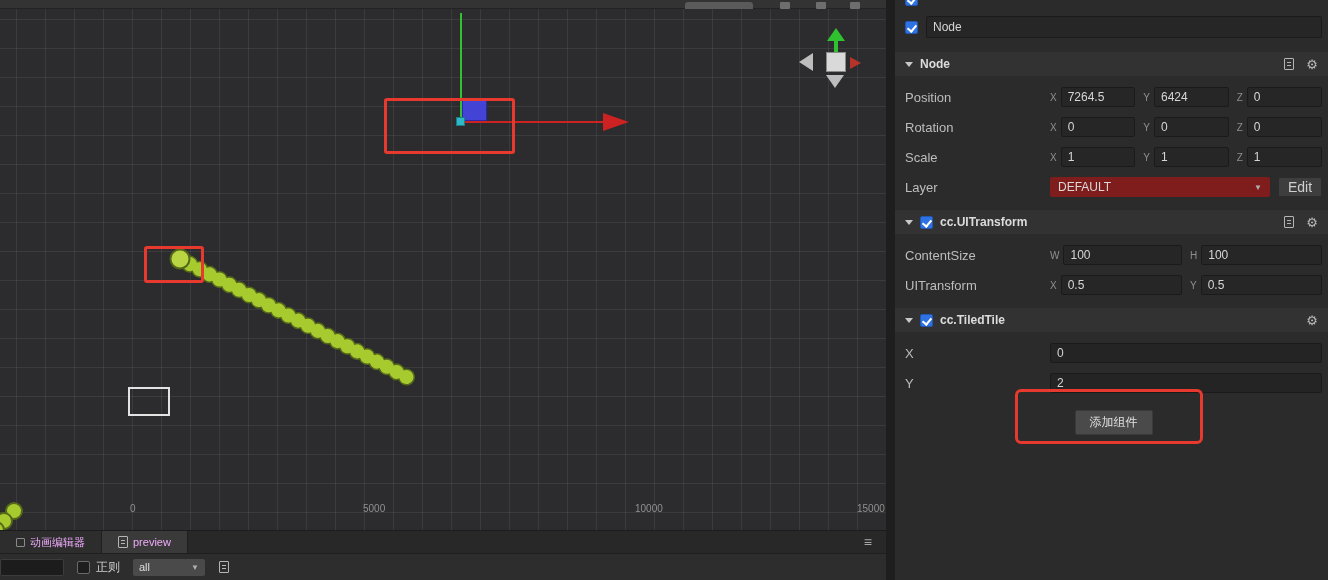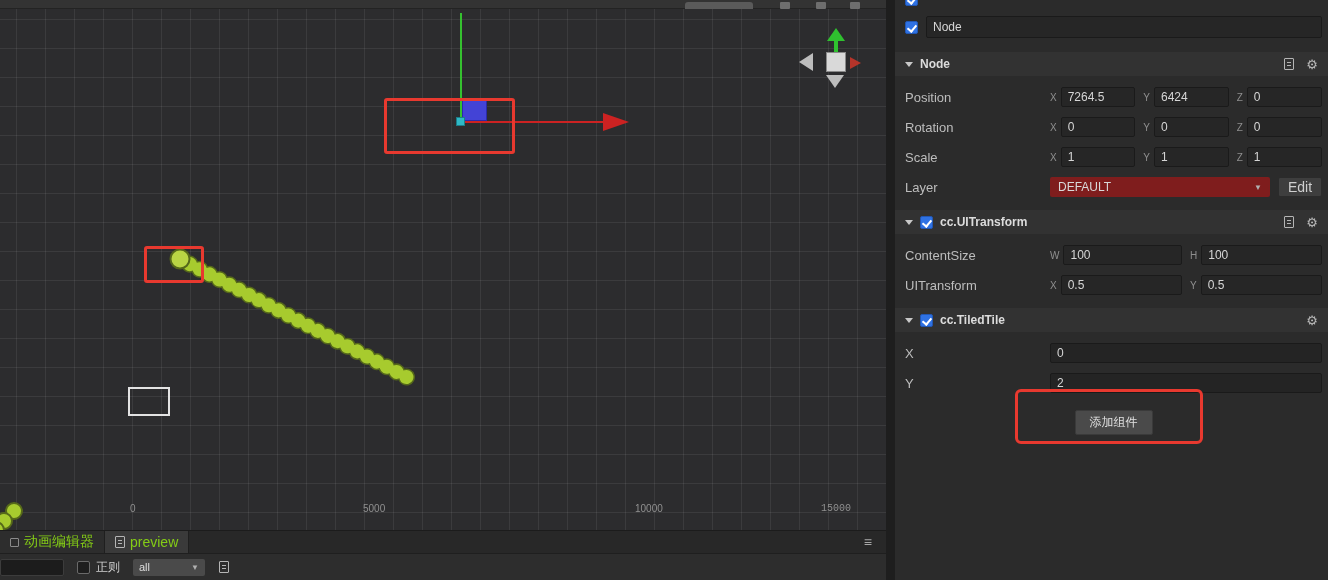--- a/index.html
+++ b/index.html
@@ -39,21 +39,21 @@
   .nav-gizmo > * { position:absolute; }
   .nav-up-tri { left:32px; top:1px; width:0; height:0; border-left:9px solid transparent; border-right:9px solid transparent; border-bottom:13px solid #2fc12f; }
   .nav-up-stem { left:39px; top:13px; width:4px; height:12px; background:#2fc12f; }
   .nav-cube { left:31px; top:25px; width:20px; height:20px; background:#d9d9d9; border:1px solid #8a8a8a; }
   .nav-left-tri { left:4px; top:26px; width:0; height:0; border-top:9px solid transparent; border-bottom:9px solid transparent; border-right:14px solid #bdbdbd; }
   .nav-right-tri { left:55px; top:30px; width:0; height:0; border-top:6px solid transparent; border-bottom:6px solid transparent; border-left:11px solid #b5342a; }
   .nav-down-tri { left:31px; top:48px; width:0; height:0; border-left:9px solid transparent; border-right:9px solid transparent; border-top:13px solid #bdbdbd; }
 
   
   .scene-tabs { flex:0 0 auto; height:23px; background:#282828; border-top:1px solid #1c1c1c; display:flex; align-items:stretch; position:relative; }
-  .tab { display:flex; align-items:center; gap:5px; padding:0 10px; font-size:14px; color:#84cc16; border-right:1px solid #1f1f1f; }
+  .tab { display:flex; align-items:center; gap:5px; padding:0 16px; font-size:11px; color:#f0abfc; border-right:1px solid #1f1f1f; }
   .tab-animation { background:#2d2d2d; }
   .tab-preview { background:#3a3a3a; }
   .tab-glyph { width:9px; height:9px; border:1px solid #8a8a8a; border-radius:1px; }
   .tabs-menu { margin-left:auto; margin-right:14px; align-self:center; color:#a8a8a8; font-size:14px; line-height:1; }
 
   
   .scene-statusbar { flex:0 0 auto; height:27px; background:#2d2d2d; border-top:1px solid #1f1f1f; display:flex; align-items:center; }
   .status-input { width:64px; height:17px; background:#1c1c1c; border:1px solid #3c3c3c; border-radius:2px; color:#d0d0d0; font-size:11px; padding:0 4px; }
   .checkbox { width:13px; height:13px; border-radius:2px; position:relative; flex:0 0 auto; }
   .checkbox.checked { background:#2f72e4; border:1px solid #2257b3; }
@@ -134,21 +134,21 @@
       <div class="x-axis-arrowhead"></div>
       <div class="anchor-handle"></div>
 
       <div class="annotation annotation-gizmo"></div>
       <div class="annotation annotation-chain"></div>
       <div class="white-marquee"></div>
 
       <span class="axis-num" style="left:130px;">0</span>
       <span class="axis-num" style="left:363px;">5000</span>
       <span class="axis-num" style="left:591px;margin-left:44px;">10000</span>
-      <span class="axis-num" style="left:821px;font-family:Liberation Mono, monospace;">15000</span>
+      <span class="axis-num" style="left:857px;">15000</span>
 
       <div class="nav-gizmo">
         <div class="nav-up-tri"></div>
         <div class="nav-up-stem"></div>
         <div class="nav-left-tri"></div>
         <div class="nav-cube"></div>
         <div class="nav-right-tri"></div>
         <div class="nav-down-tri"></div>
       </div>
     </div>

